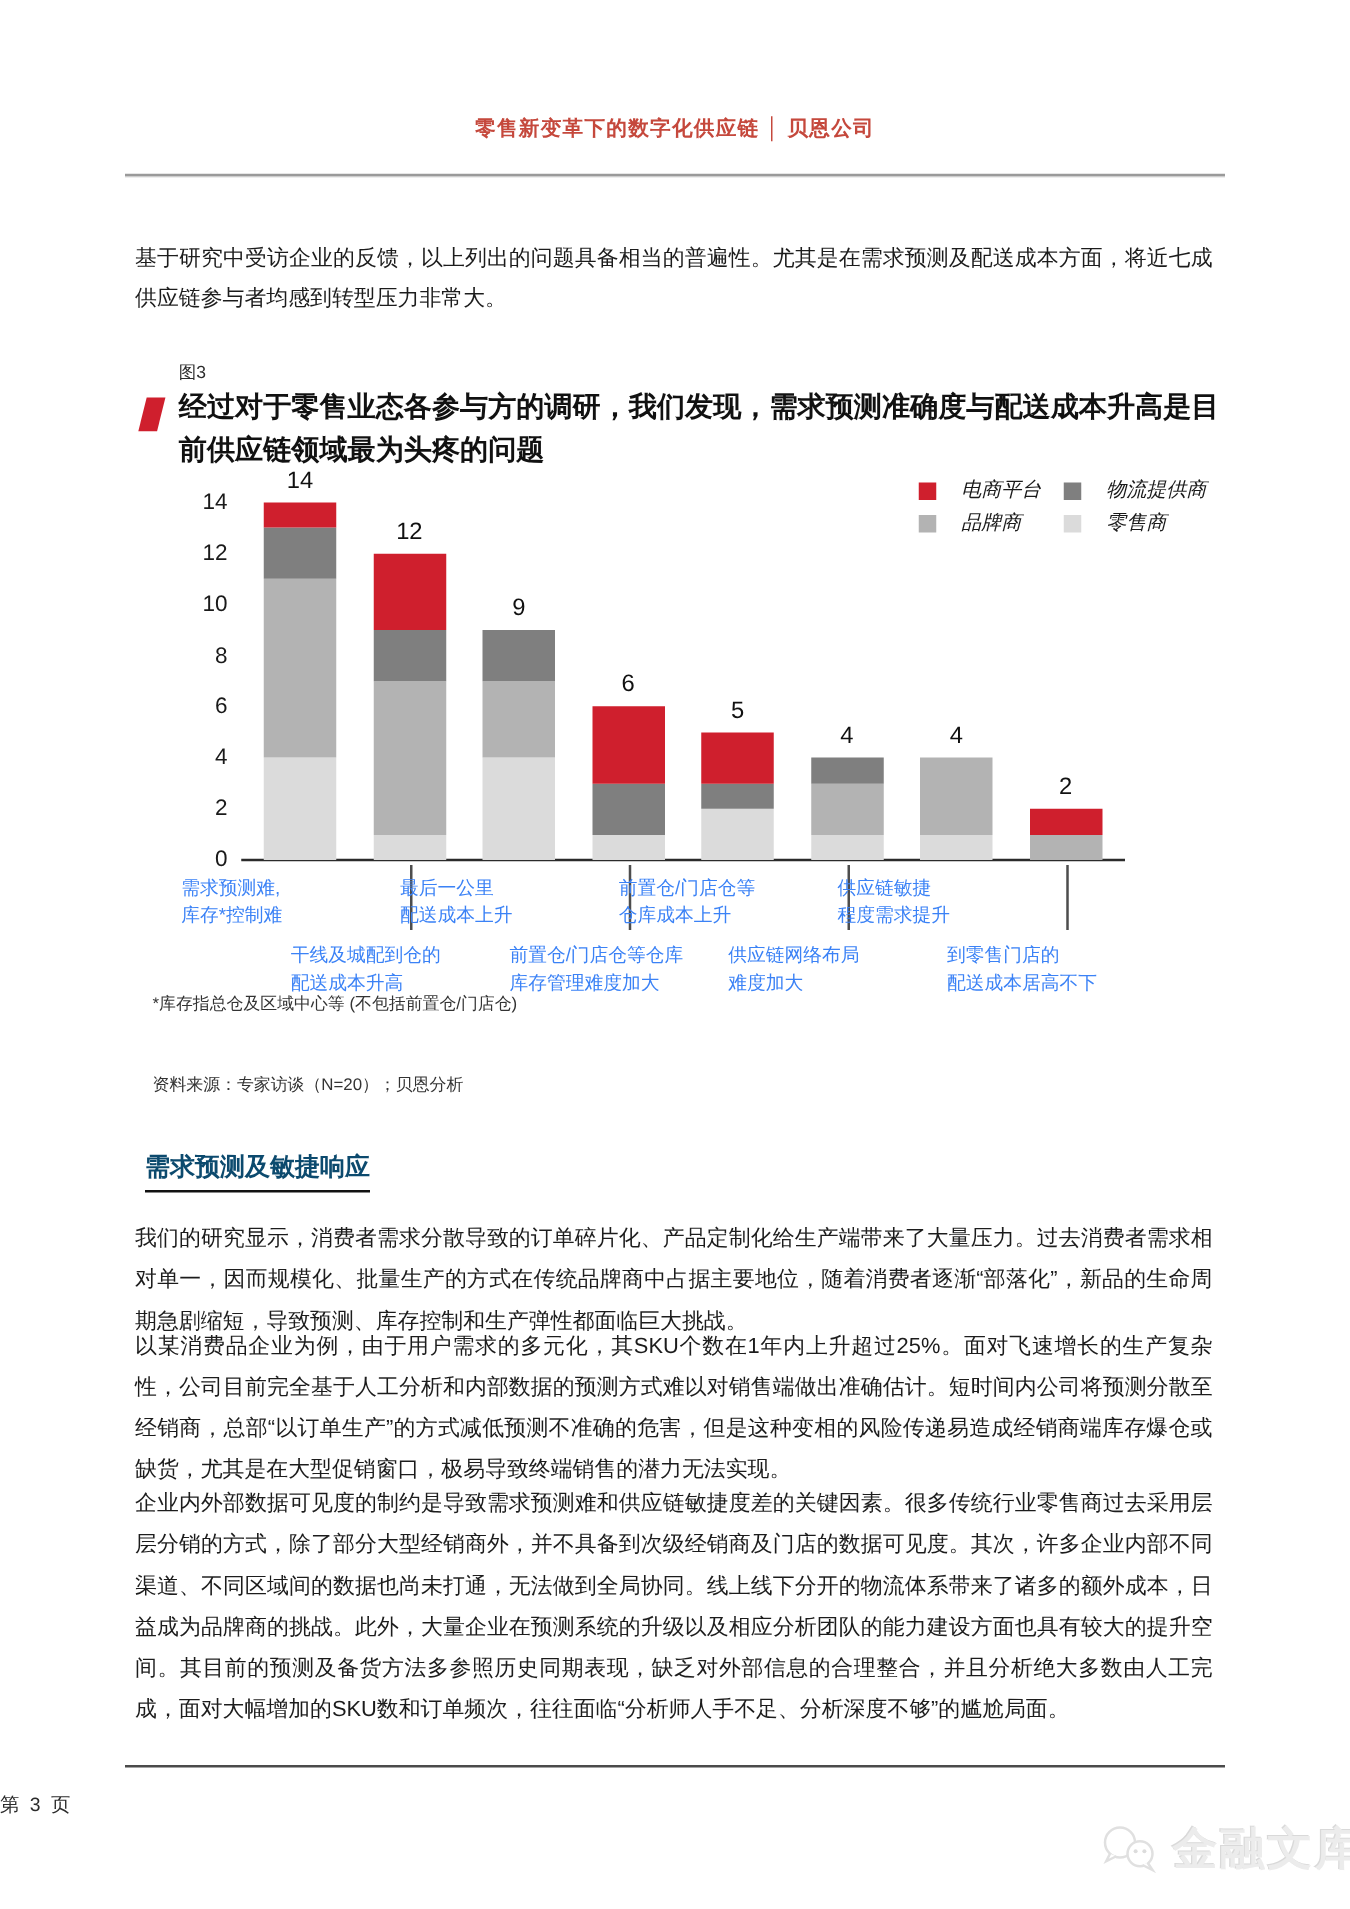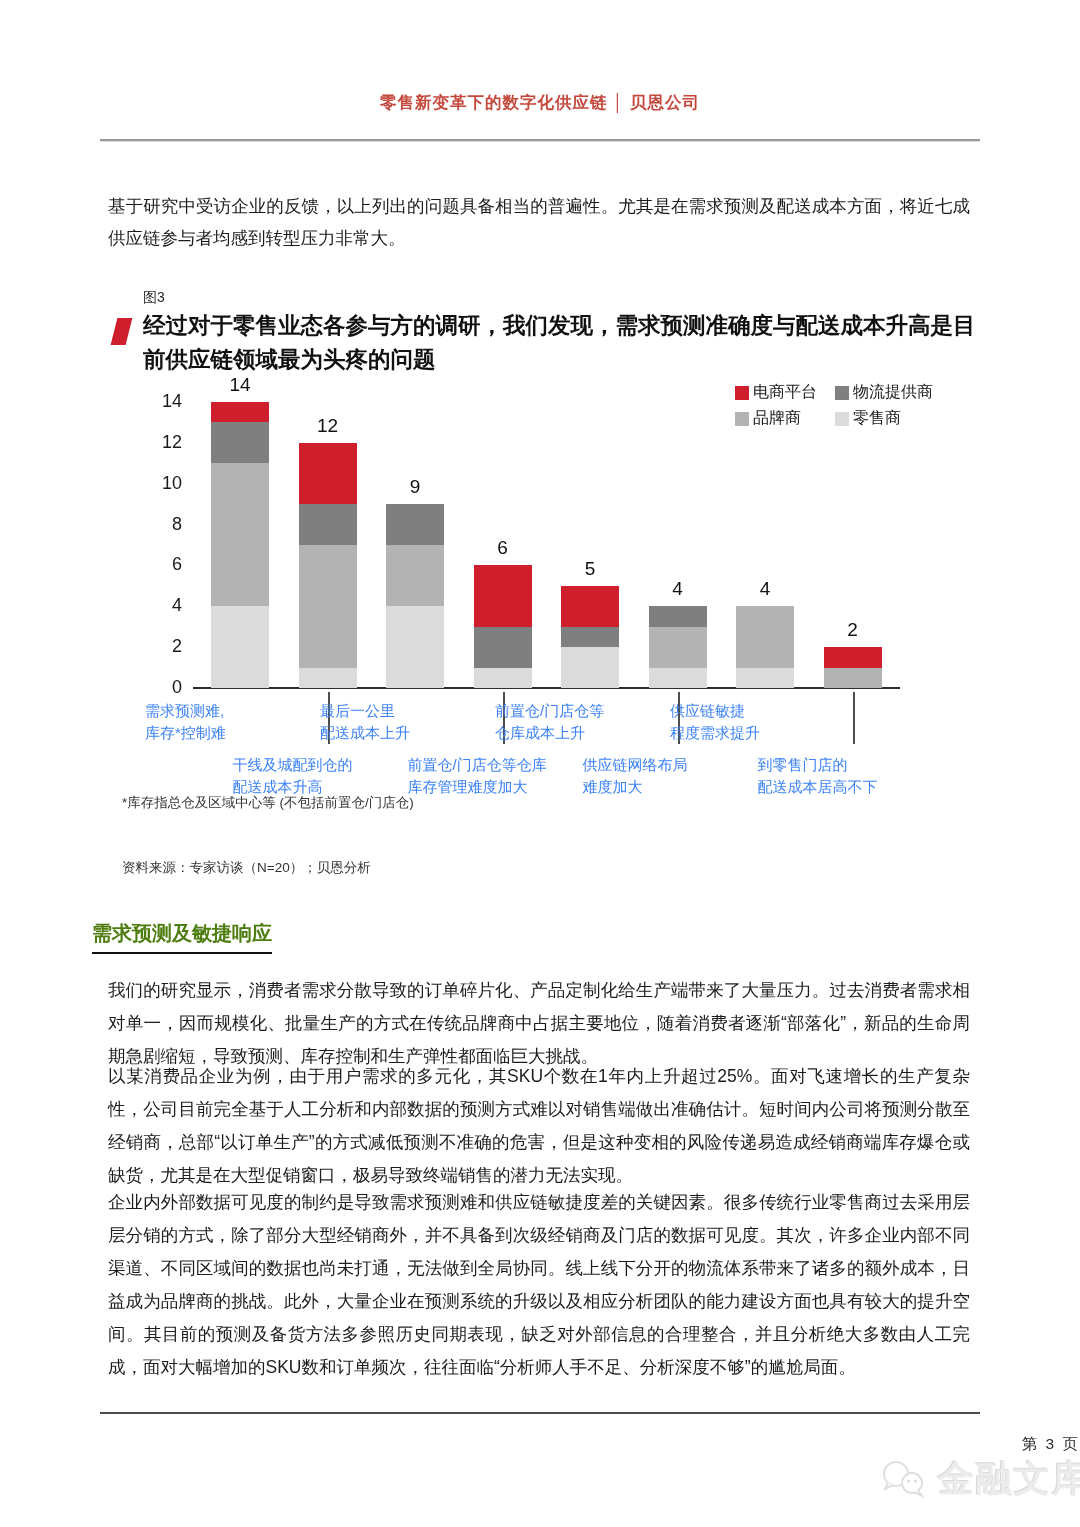--- a/index.html
+++ b/index.html
@@ -44,36 +44,36 @@
   }
   .xlabel {
     position:absolute; width:190px; text-align:left; white-space:pre-line;
     font-size:15px; line-height:22px; color:#3b82f6;
   }
   .xsep { position:absolute; width:2px; height:52px; background:#4d4d4d; }
   .legend {
     position:absolute; left:635px; top:-6px; display:grid;
     grid-template-columns:auto auto; column-gap:18px; row-gap:5px;
   }
-  .legend-item { display:flex; align-items:center; gap:4px; }
+  .legend-item { display:flex; align-items:center; gap:20px;font-style:italic; }
   .swatch { width:14px; height:14px; display:inline-block; }
   .legend-label { font-size:16px; color:#1a1a1a; }
   .footnote {
     position:absolute; left:122px; width:700px;
     font-size:13.5px; color:#333333; line-height:20px;
   }
   
   .section-heading {
-    position:absolute; left:92px; top:920px;
-    font-size:20px; font-weight:bold; color:#4d7c0f;
+    position:absolute; left:116px; top:920px;
+    font-size:20px; font-weight:bold; color:#0c4a6e;
     border-bottom:2px solid #111111; padding-bottom:5px;
   }
   .footer-rule { position:absolute; left:100px; top:1412px; width:880px; height:2px; background:#4a4a4a; }
   .footer-page {
-    position:absolute; left:0; top:1434px; width:100%; text-align:right;
+    position:absolute; left:0; top:1434px; width:100%; text-align:left;
     font-size:15.5px; color:#2b2b2b; letter-spacing:2px;
   }
   .watermark {
     position:absolute; left:878px; top:1455px; display:flex; align-items:center; gap:8px;
   }
   .watermark-text {
     font-size:36px; font-weight:bold; color:#ececec; letter-spacing:2px;
     text-shadow:-1px -1px 0 #d9d9d9, 1px 1px 0 #ffffff;
     white-space:nowrap;
   }

